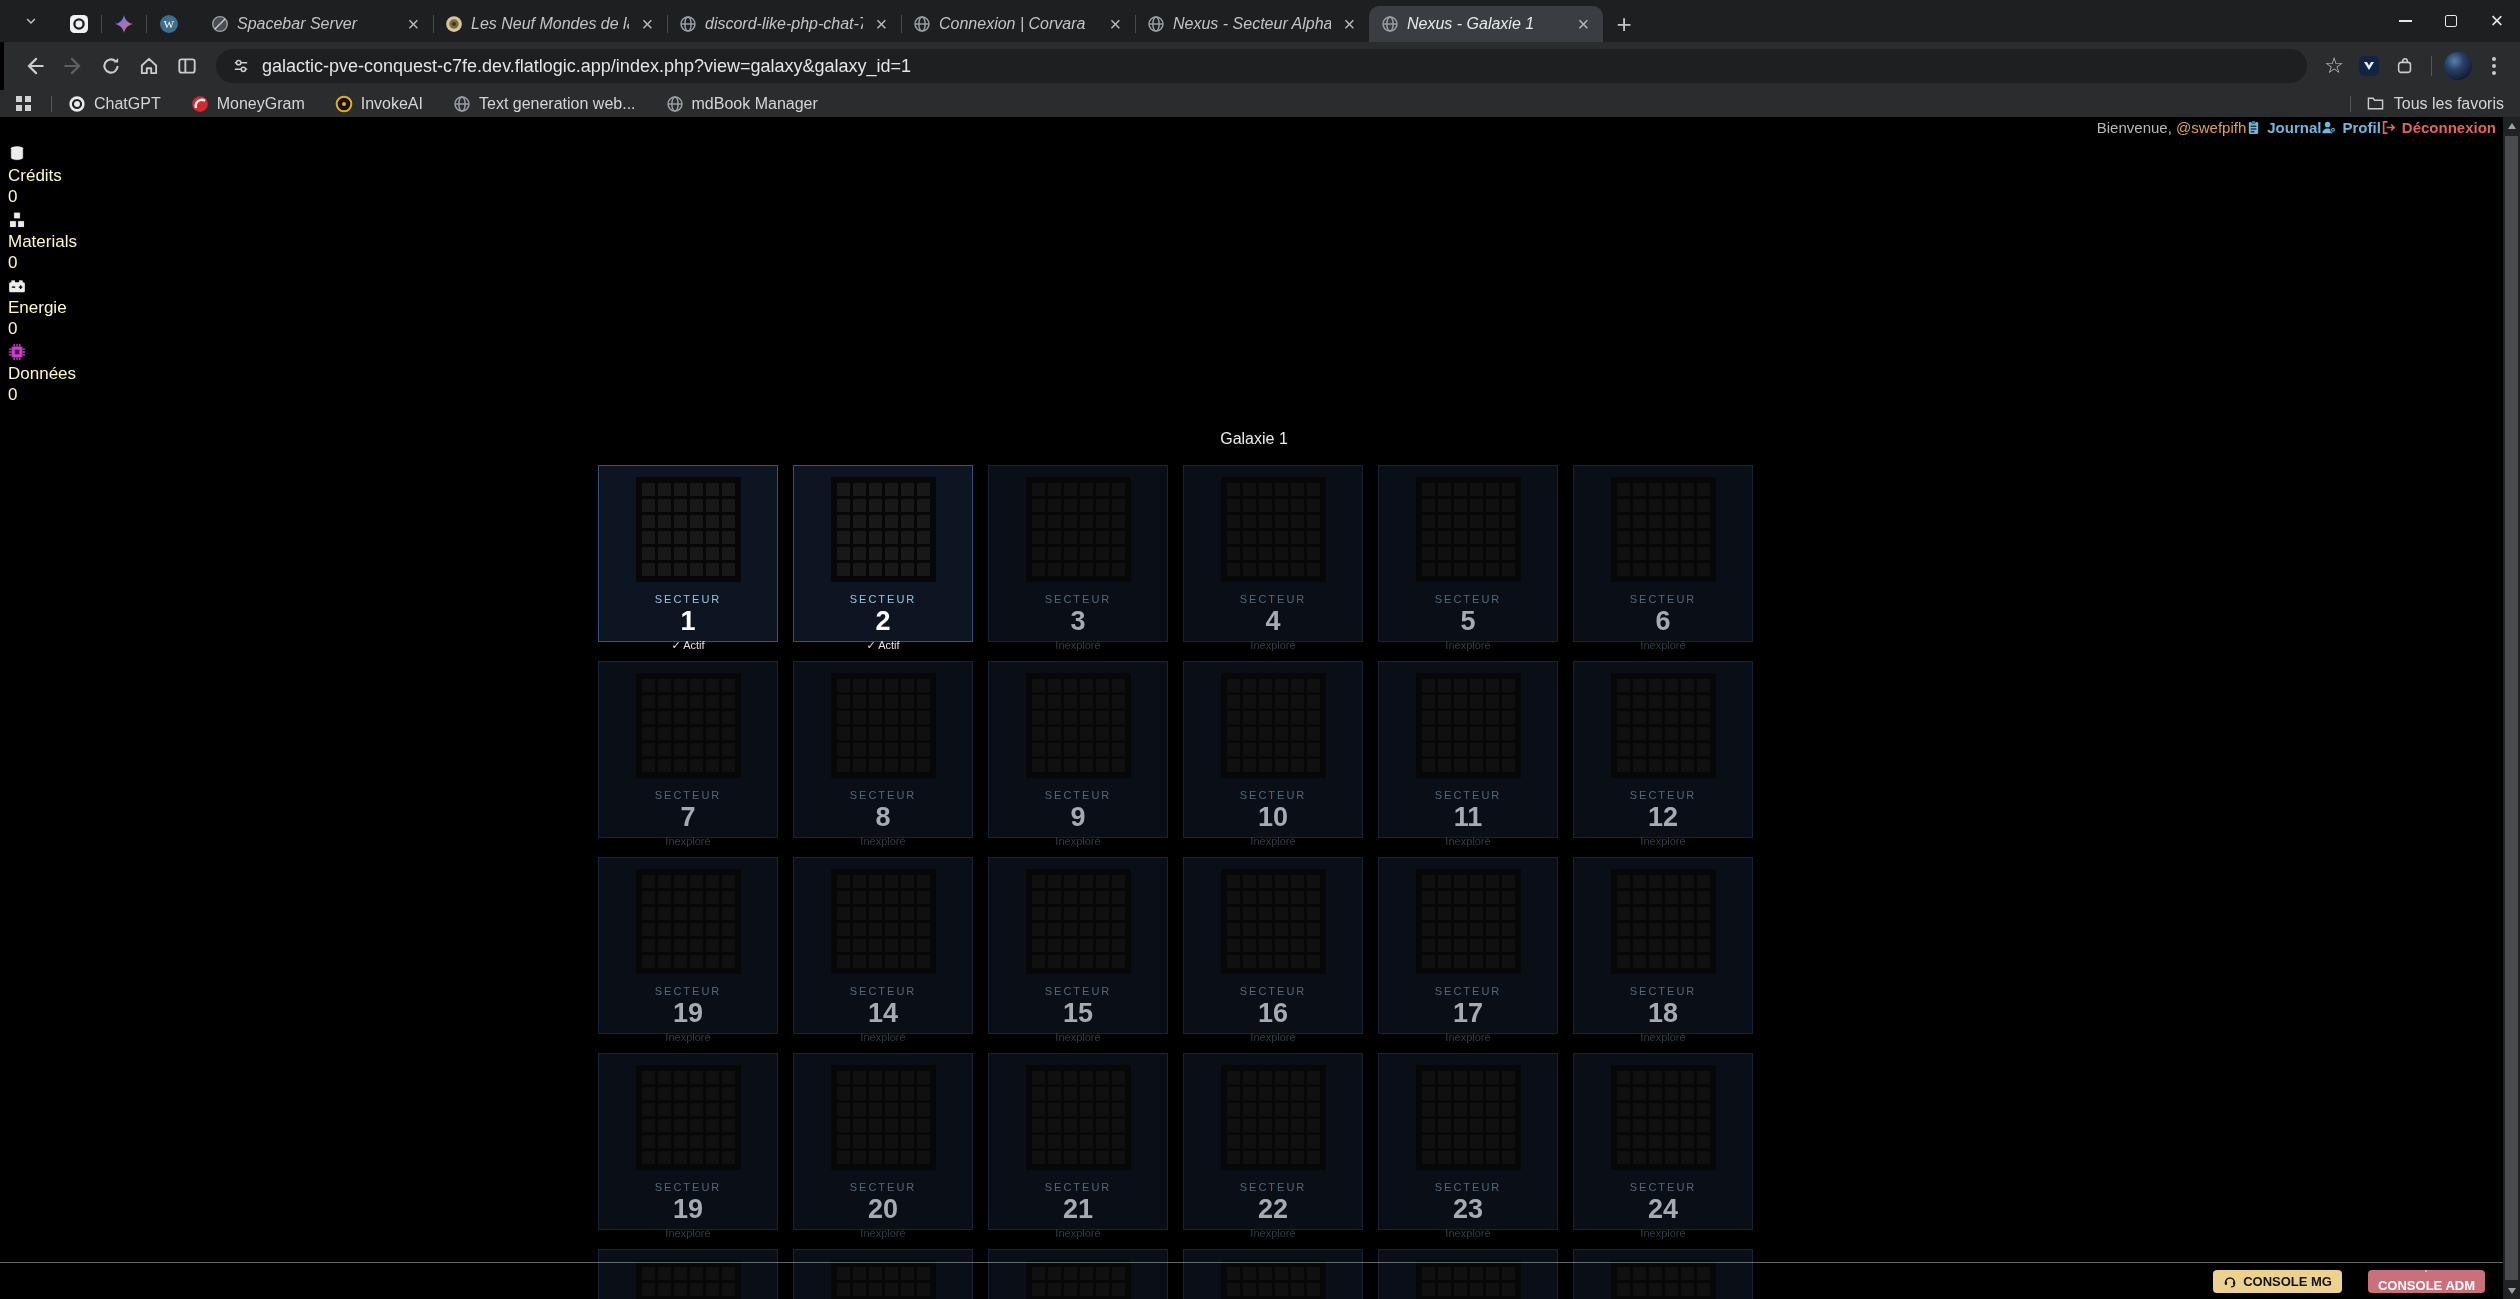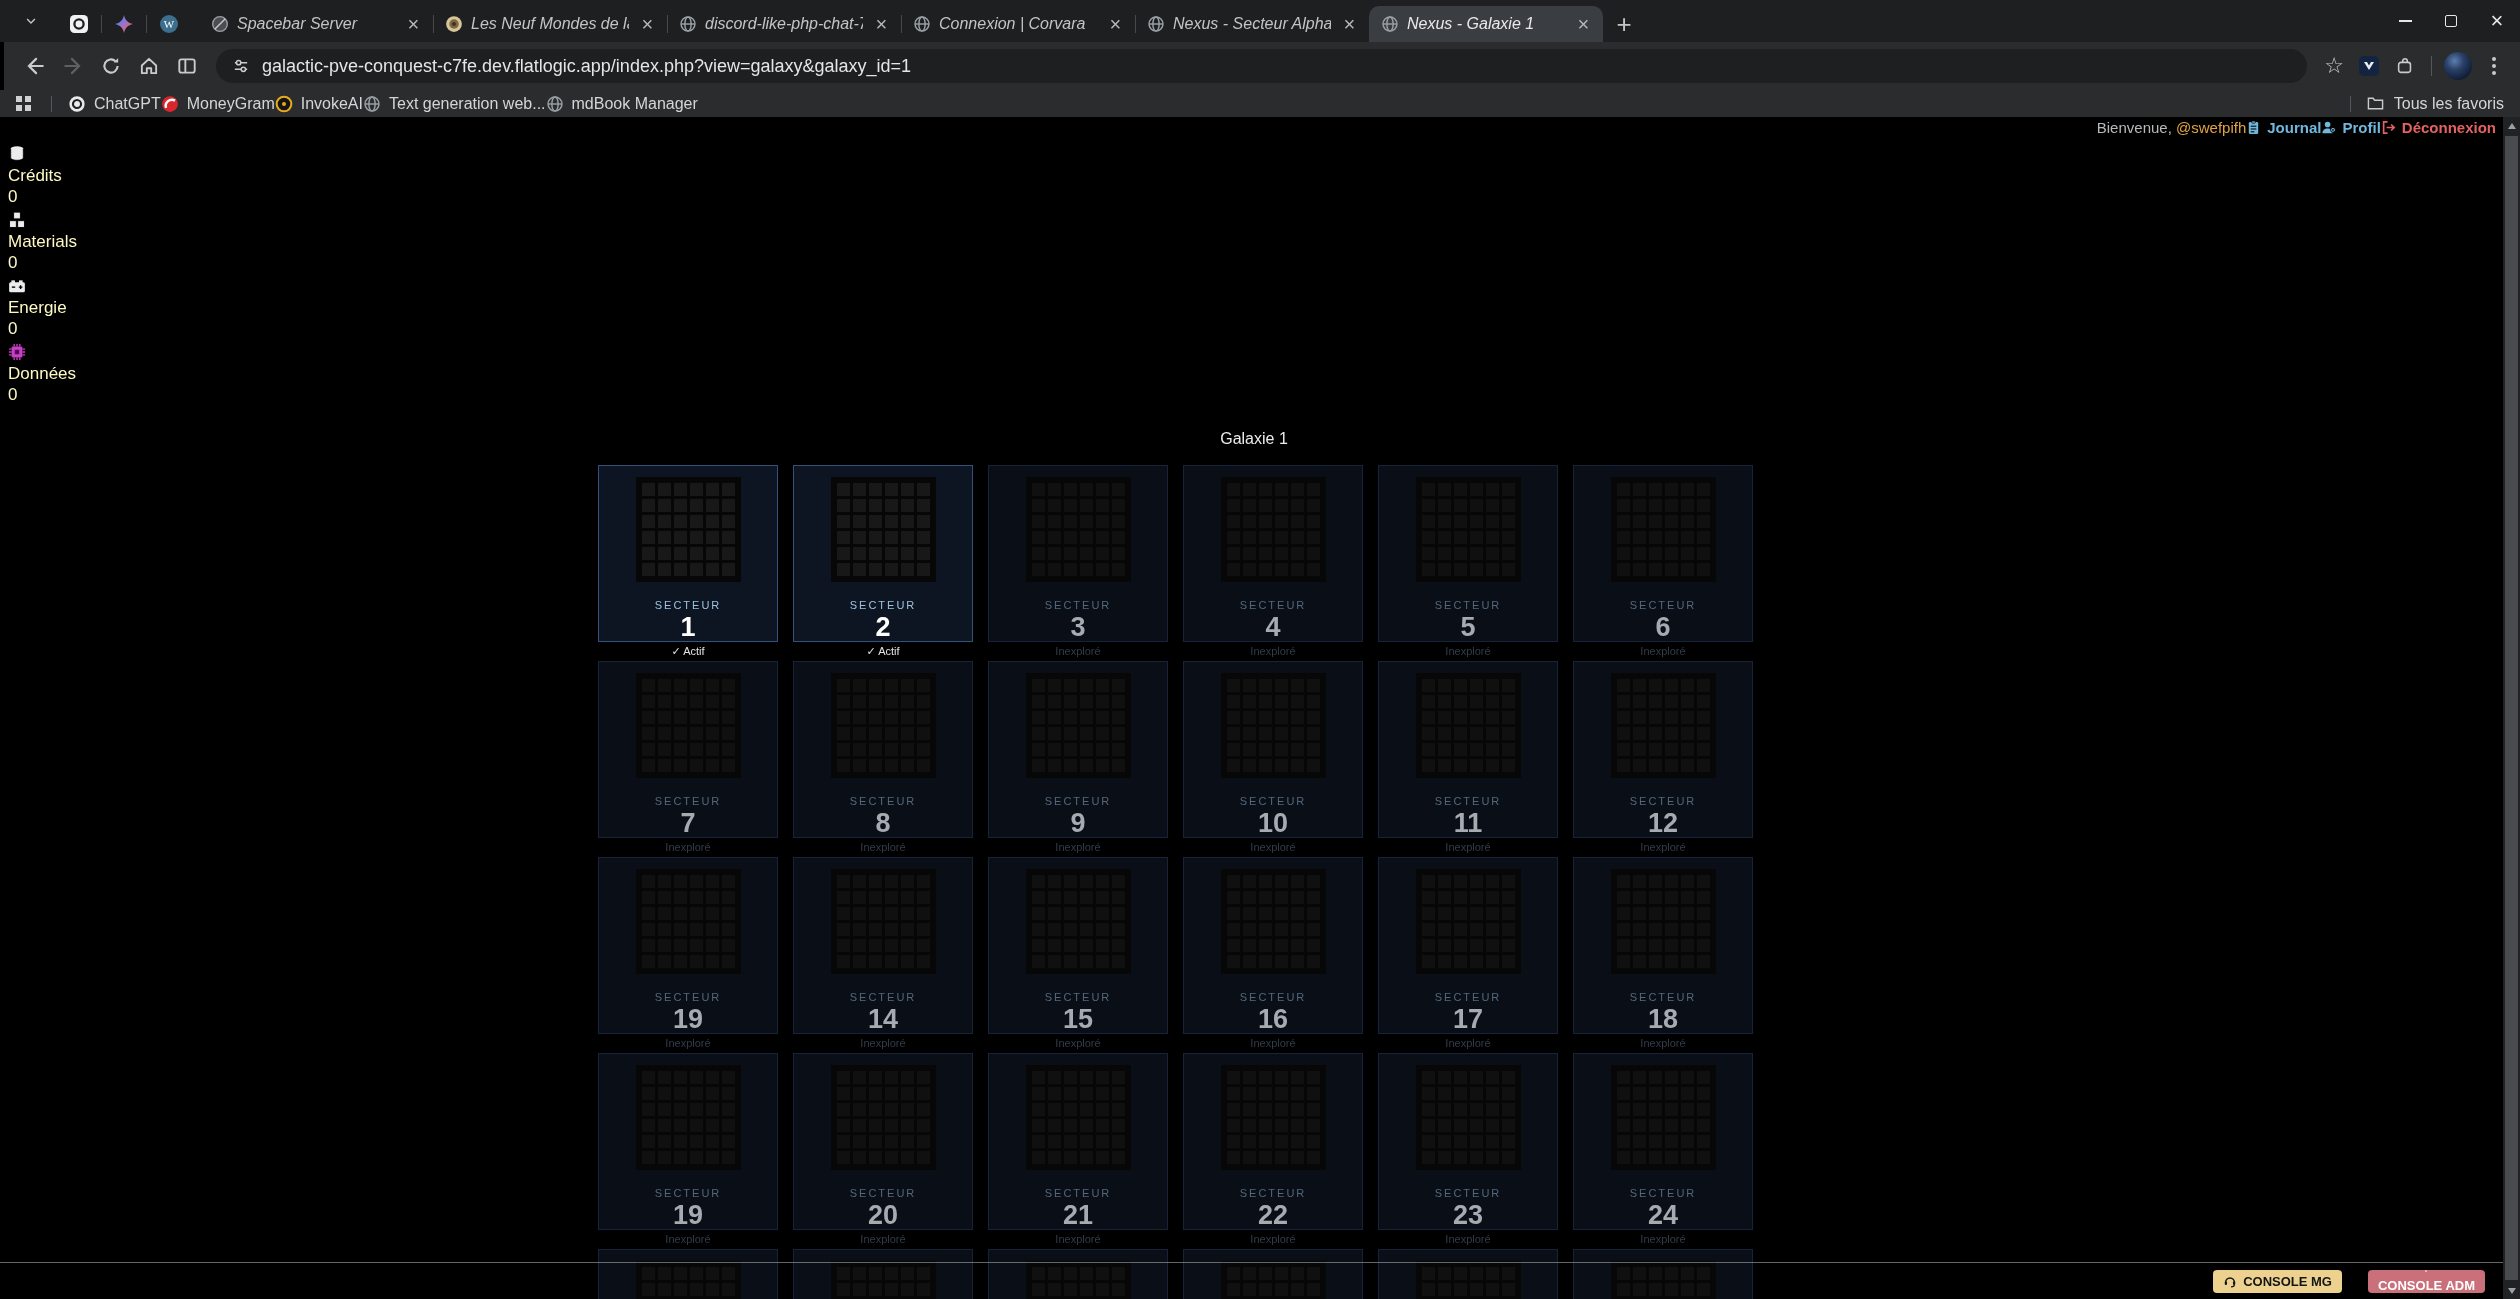--- a/index.html
+++ b/index.html
@@ -44,21 +44,21 @@
   .kebab { width:4px; height:4px; border-radius:50%; background:#c7c9cb;
     box-shadow:0 -7px 0 #c7c9cb, 0 7px 0 #c7c9cb; }
 
   #bookmarks-bar { position:absolute; top:90px; left:0; width:2520px; height:27px;
     background:#2a2c2e; display:flex; align-items:center; padding:0 16px;
     font-size:16px; color:#d3d5d6; }
   .apps-ic { width:15px; height:15px; position:relative; margin-right:4px; }
   .apps-ic i { position:absolute; width:6px; height:6px; background:#cfd1d3; left:0; top:0;
     box-shadow:9px 0 0 #cfd1d3, 0 9px 0 #cfd1d3, 9px 9px 0 #cfd1d3; }
   .bm-sep { width:1px; height:16px; background:#55575a; margin:0 16px; }
-  #bookmarks { display:flex; }
+  #bookmarks { display:flex; gap:30px; }
   .bm { display:flex; align-items:center; gap:8px; white-space:nowrap; }
   .bm .ic, .tab .ic, .pinned .ic { display:flex; }
   .bm .ic svg, .tab .ic svg, .pinned .ic svg { width:18px; height:18px; }
   .pinned .ic svg { width:20px; height:20px; }
   #bm-spacer { flex:1; }
   .allfav { display:flex; align-items:center; gap:10px; }
 
   
   #content { position:absolute; top:117px; left:0; width:2520px; height:1182px;
     background:#000; overflow:hidden; }
@@ -92,21 +92,21 @@
   #sector-grid { display:grid; grid-template-columns:repeat(6, 180px); column-gap:15px; row-gap:19px; }
   .card { width:180px; height:177px; background:#0a0e16; border:1px solid #17233b;
     display:flex; flex-direction:column; align-items:center; }
   .card.active { background:#0d1422; border:1px solid #33517a; }
   .minigrid { margin-top:11px; background:#070707; padding:6px; display:grid;
     grid-template-columns:repeat(6, 13px); gap:3px; }
   .cell { width:13px; height:13px; background:#101010; }
   .card.active .cell { background:#181818; }
   .cell.bright { background:#a5a5a5; }
   .cell.dim { background:#3c3c3c; }
-  .sec-label { margin-top:17px; font-size:11px; letter-spacing:2px; color:#53687c; }
+  .sec-label { margin-top:11px; font-size:11px; letter-spacing:2px; color:#53687c; }
   .card.active .sec-label { color:#9cc3e0; }
   .sec-num { font-size:27px; font-weight:bold; color:#a6abb1; margin-top:1px; line-height:30px; }
   .card.active .sec-num { color:#ffffff; }
   .sec-status { margin-top:3px; font-size:11px; color:#323c49; }
   .card.active .sec-status { color:#e3e3e3; }
 
   #footer { position:absolute; left:0; right:17px; bottom:0; height:37px;
     border-top:1px solid rgba(165,170,175,0.6); display:flex; justify-content:flex-end;
     align-items:center; gap:26px; padding-right:18px; z-index:5; }
   .console-btn { height:23px; padding:0 10px; border-radius:4px; border:none; display:flex;

